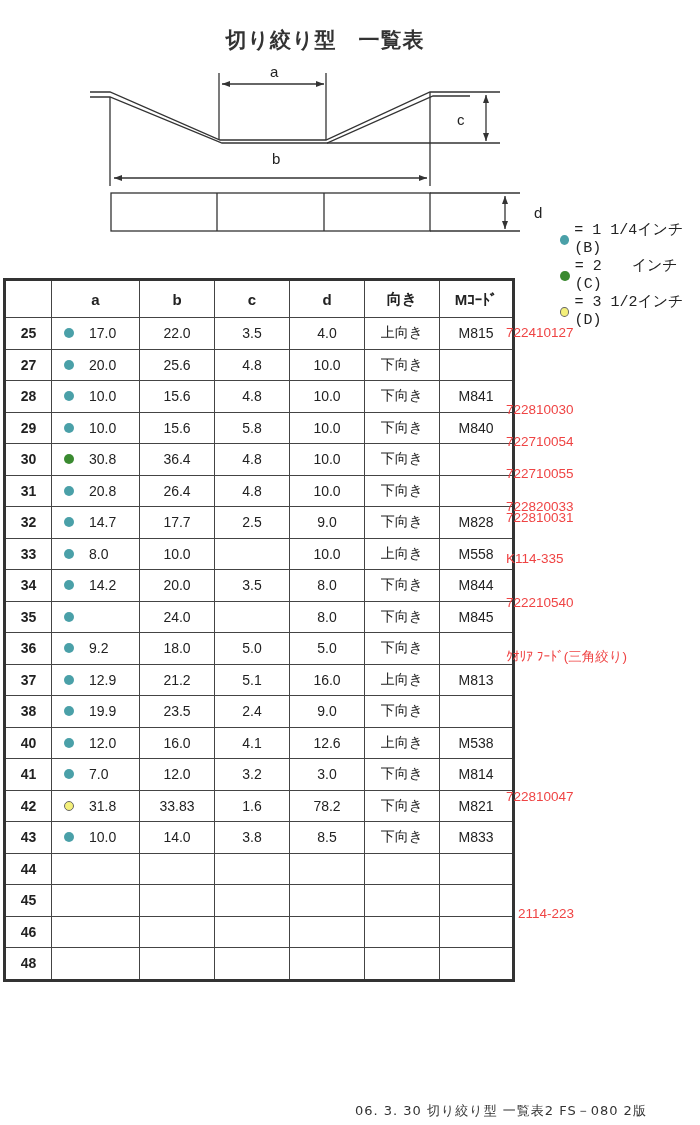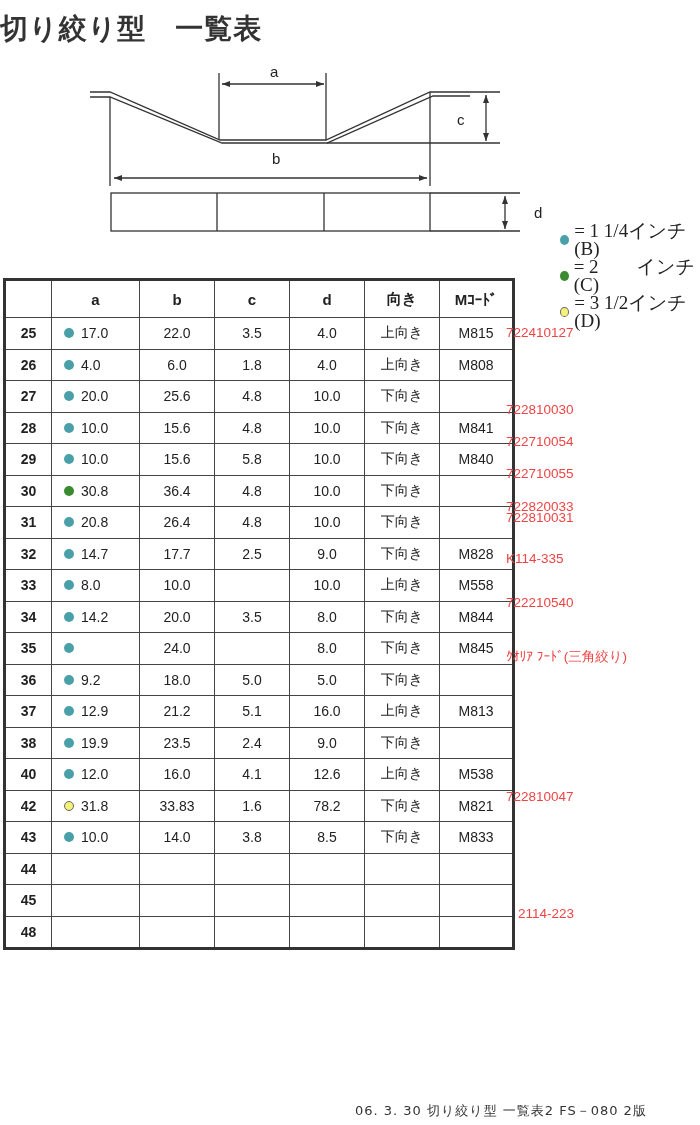--- a/index.html
+++ b/index.html
@@ -1,36 +1,36 @@
 <!DOCTYPE html>
 <html><head>
 <meta charset="utf-8">
 <style>
   html, body { margin:0; padding:0; background:#ffffff; }
   body { width:700px; height:1125px; position:relative; overflow:hidden; font-family:"DejaVu Sans", sans-serif; color:#222; }
-  .title { position:absolute; left:0; width:650px; top:10px; font-size:28px; font-weight:bold; color:#333; letter-spacing:1px; }
+  .title { position:absolute; left:0; width:650px; top:26px; text-align:center; font-size:21px; font-weight:bold; color:#333; letter-spacing:1px; }
   .diagram { position:absolute; left:0; top:0; }
   .dim-label { position:absolute; font-size:15px; color:#222; font-family:"Liberation Sans", sans-serif; }
-  .legend { position:absolute; left:560px; top:222px; font-size:19px; line-height:18px; font-family:Liberation Serif, serif; color:#222; }
+  .legend { position:absolute; left:560px; top:222px; font-size:15px; line-height:18px; font-family:Liberation Mono, monospace; color:#222; }
   .legend-row { display:flex; align-items:center; }
   .dot { display:inline-block; width:10px; height:10px; border-radius:50%; margin-right:5px; }
   .dot.B { background:#4aa0a8; }
   .dot.C { background:#3a8a30; }
   .dot.D { background:#f4f07a; border:1px solid #666; width:8px; height:8px; }
   table.main { position:absolute; left:3px; top:278px; border-collapse:collapse; border:3px solid #333; font-family:"Liberation Sans", sans-serif; font-size:14px; }
   table.main td, table.main th { border:1.5px solid #444; height:30.5px; padding:0; text-align:center; }
   table.main th { font-weight:bold; height:36px; font-size:15px; }
   .c0 { width:45px; font-weight:bold; font-size:14px; }
   .c1 { width:75px; text-align:left !important; padding-left:12px !important; }
   .c2 { width:74px; }
   .c3 { width:74px; }
   .c4 { width:74px; }
   .c5 { width:74px; }
   .c6 { width:72px; }
-  .aval { margin-left:2px; }
+  .aval { margin-left:10px; }
   .side { position:absolute; left:506px; font-size:13.5px; font-family:"Liberation Sans", sans-serif; color:#ef4444; white-space:nowrap; }
   .footer { position:absolute; left:355px; top:1102px; font-size:13px; color:#333; letter-spacing:1px; font-family:"DejaVu Sans", sans-serif; }
 </style>
 </head>
 <body>
 
 <div class="title">切り絞り型　一覧表</div>
 
 <svg class="diagram" width="560" height="240" viewBox="0 0 560 240">
   <g stroke="#333" stroke-width="1.3" fill="none">
@@ -107,29 +107,20 @@
       <tr>
         <td class="c0">25</td>
         <td class="c1"><span class="dot B"></span><span class="aval">17.0</span></td>
         <td class="c2">22.0</td>
         <td class="c3">3.5</td>
         <td class="c4">4.0</td>
         <td class="c5">上向き</td>
         <td class="c6">M815</td>
       </tr>
       <tr>
-        <td class="c0">26</td>
-        <td class="c1"><span class="dot B"></span><span class="aval">4.0</span></td>
-        <td class="c2">6.0</td>
-        <td class="c3">1.8</td>
-        <td class="c4">4.0</td>
-        <td class="c5">上向き</td>
-        <td class="c6">M808</td>
-      </tr>
-      <tr>
         <td class="c0">27</td>
         <td class="c1"><span class="dot B"></span><span class="aval">20.0</span></td>
         <td class="c2">25.6</td>
         <td class="c3">4.8</td>
         <td class="c4">10.0</td>
         <td class="c5">下向き</td>
         <td class="c6"></td>
       </tr>
       <tr>
         <td class="c0">28</td>
@@ -233,20 +224,29 @@
       <tr>
         <td class="c0">40</td>
         <td class="c1"><span class="dot B"></span><span class="aval">12.0</span></td>
         <td class="c2">16.0</td>
         <td class="c3">4.1</td>
         <td class="c4">12.6</td>
         <td class="c5">上向き</td>
         <td class="c6">M538</td>
       </tr>
       <tr>
+        <td class="c0">41</td>
+        <td class="c1"><span class="dot B"></span><span class="aval">7.0</span></td>
+        <td class="c2">12.0</td>
+        <td class="c3">3.2</td>
+        <td class="c4">3.0</td>
+        <td class="c5">下向き</td>
+        <td class="c6">M814</td>
+      </tr>
+      <tr>
         <td class="c0">42</td>
         <td class="c1"><span class="dot D"></span><span class="aval">31.8</span></td>
         <td class="c2">33.83</td>
         <td class="c3">1.6</td>
         <td class="c4">78.2</td>
         <td class="c5">下向き</td>
         <td class="c6">M821</td>
       </tr>
       <tr>
         <td class="c0">43</td>
@@ -261,20 +261,29 @@
         <td class="c0">44</td>
         <td class="c1"><span class="aval"></span></td>
         <td class="c2"></td>
         <td class="c3"></td>
         <td class="c4"></td>
         <td class="c5"></td>
         <td class="c6"></td>
       </tr>
       <tr>
         <td class="c0">45</td>
+        <td class="c1"><span class="aval"></span></td>
+        <td class="c2"></td>
+        <td class="c3"></td>
+        <td class="c4"></td>
+        <td class="c5"></td>
+        <td class="c6"></td>
+      </tr>
+      <tr>
+        <td class="c0">46</td>
         <td class="c1"><span class="aval"></span></td>
         <td class="c2"></td>
         <td class="c3"></td>
         <td class="c4"></td>
         <td class="c5"></td>
         <td class="c6"></td>
       </tr>
       <tr>
         <td class="c0">48</td>
         <td class="c1"><span class="aval"></span></td>

